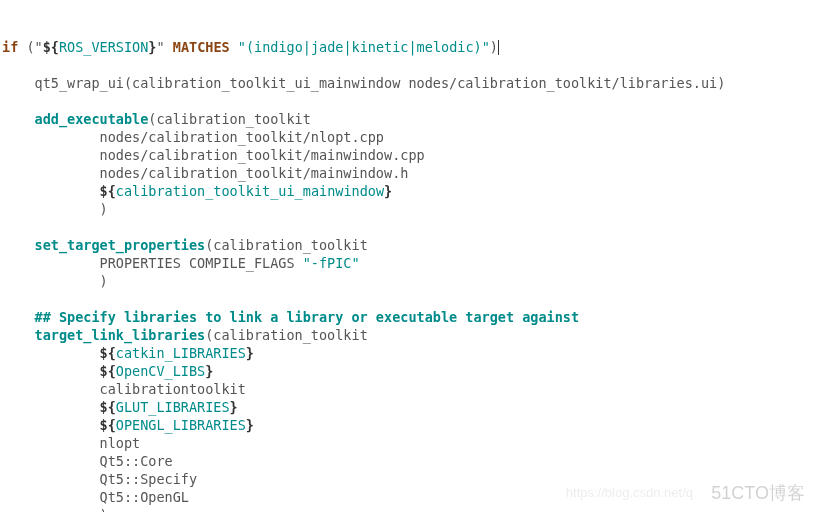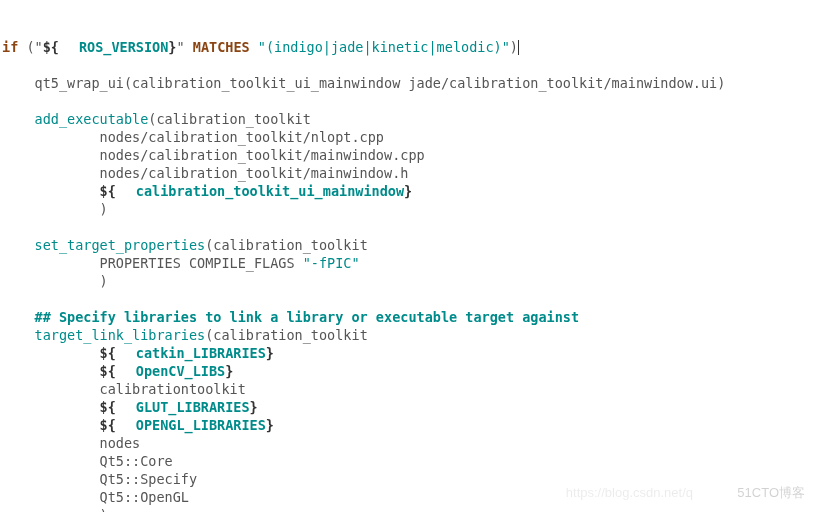--- a/index.html
+++ b/index.html
@@ -11,24 +11,24 @@
     line-height: 18px;
     color: #333333;
     white-space: pre;
     overflow: hidden;
     width: 823px;
     height: 512px;
     box-sizing: border-box;
     position: relative;
   }
   .kw   { color: #8b4513; font-weight: bold; margin-top: 40px; }      
-  .var  { color: #008b8b; font-weight: bold; margin-left: 20px; }      
+  .var  { color: #008b8b; font-weight: normal; }      
   .brace{ color: #333333; font-weight: bold; }      
   .str  { color: #008b8b; }                          
-  .func { color: #008b8b; }                          
+  .func { color: #008b8b; font-weight: bold; }                          
   .comment { color: #008b8b; font-weight: bold; }   
   .plain{ color: #555555; }
   .cursor {
     display: inline-block;
     width: 0;
     border-left: 1px solid #333;
     height: 15px;
     vertical-align: text-bottom;
   }
   .watermark1 {
@@ -39,50 +39,50 @@
     font-family: Arial, sans-serif;
     font-size: 13px;
     pointer-events: none;
   }
   .watermark2 {
     position: absolute;
     bottom: 10px;
     right: 18px;
     color: rgba(0,0,0,0.18);
     font-family: Arial, sans-serif;
-    font-size: 13px;
+    font-size: 18px;
     pointer-events: none;
   }
 </style>
 </head>
 <body>
 
 <div><span class="kw">if</span><span class="plain"> (</span><span class="plain">"</span><span class="brace">${</span><span class="var">ROS_VERSION</span><span class="brace">}</span><span class="plain">"</span><span> </span><span class="kw">MATCHES</span><span> </span><span class="str">"(indigo|jade|kinetic|melodic)"</span><span class="plain">)</span><span class="cursor"></span>
 
-<span class="plain">    qt5_wrap_ui(calibration_toolkit_ui_mainwindow jade/calibration_toolkit/mainwindow.ui)</span>
+<span class="plain">    qt5_wrap_ui(calibration_toolkit_ui_mainwindow nodes/calibration_toolkit/libraries.ui)</span>
 
     <span class="func">add_executable</span><span class="plain">(calibration_toolkit</span>
 <span class="plain">            nodes/calibration_toolkit/nlopt.cpp</span>
 <span class="plain">            nodes/calibration_toolkit/mainwindow.cpp</span>
 <span class="plain">            nodes/calibration_toolkit/mainwindow.h</span>
 <span>            </span><span class="brace">${</span><span class="var">calibration_toolkit_ui_mainwindow</span><span class="brace">}</span>
 <span class="plain">            )</span>
 
     <span class="func">set_target_properties</span><span class="plain">(calibration_toolkit</span>
 <span class="plain">            PROPERTIES COMPILE_FLAGS </span><span class="str">"-fPIC"</span>
 <span class="plain">            )</span>
 
 <span class="comment">    ## Specify libraries to link a library or executable target against</span>
     <span class="func">target_link_libraries</span><span class="plain">(calibration_toolkit</span>
 <span>            </span><span class="brace">${</span><span class="var">catkin_LIBRARIES</span><span class="brace">}</span>
 <span>            </span><span class="brace">${</span><span class="var">OpenCV_LIBS</span><span class="brace">}</span>
 <span class="plain">            calibrationtoolkit</span>
 <span>            </span><span class="brace">${</span><span class="var">GLUT_LIBRARIES</span><span class="brace">}</span>
 <span>            </span><span class="brace">${</span><span class="var">OPENGL_LIBRARIES</span><span class="brace">}</span>
-<span class="plain">            nodes</span>
+<span class="plain">            nlopt</span>
 <span class="plain">            Qt5::Core</span>
 <span class="plain">            Qt5::Specify</span>
 <span class="plain">            Qt5::OpenGL</span>
 <span class="plain">            )</span>
 
 </div>
 <div class="watermark1">https://blog.csdn.net/q</div>
 <div class="watermark2">51CTO博客</div>
 
 

